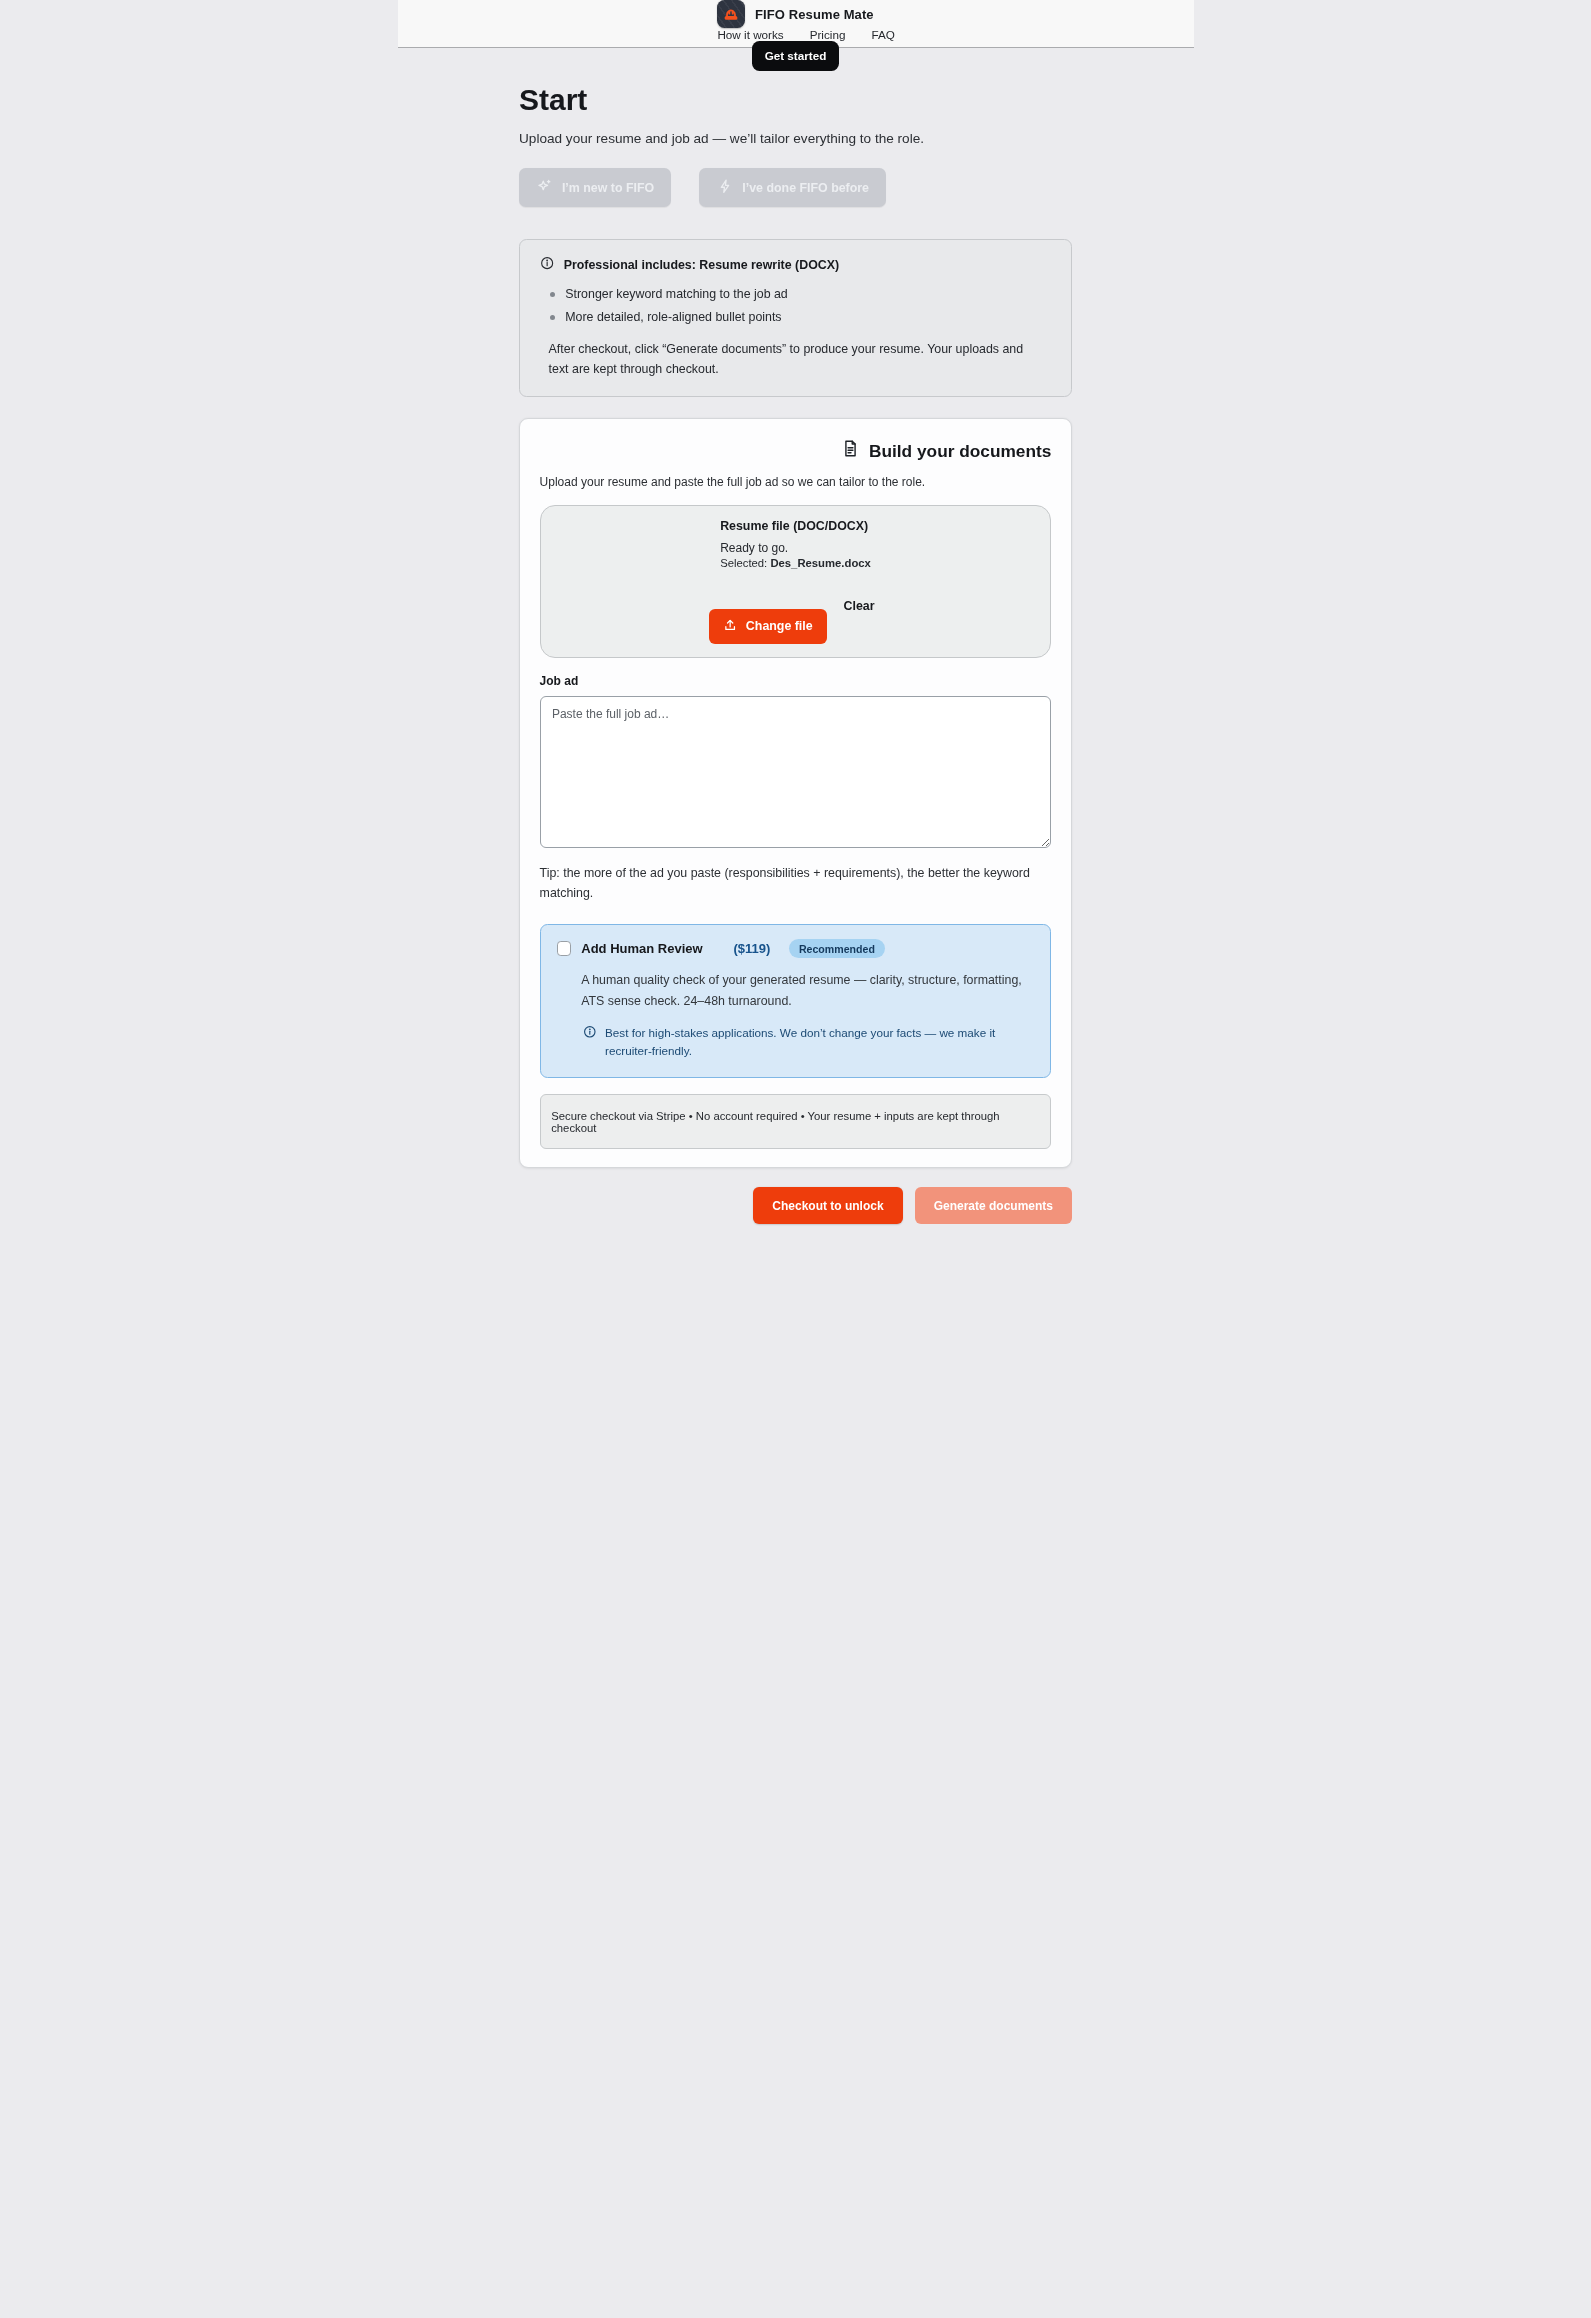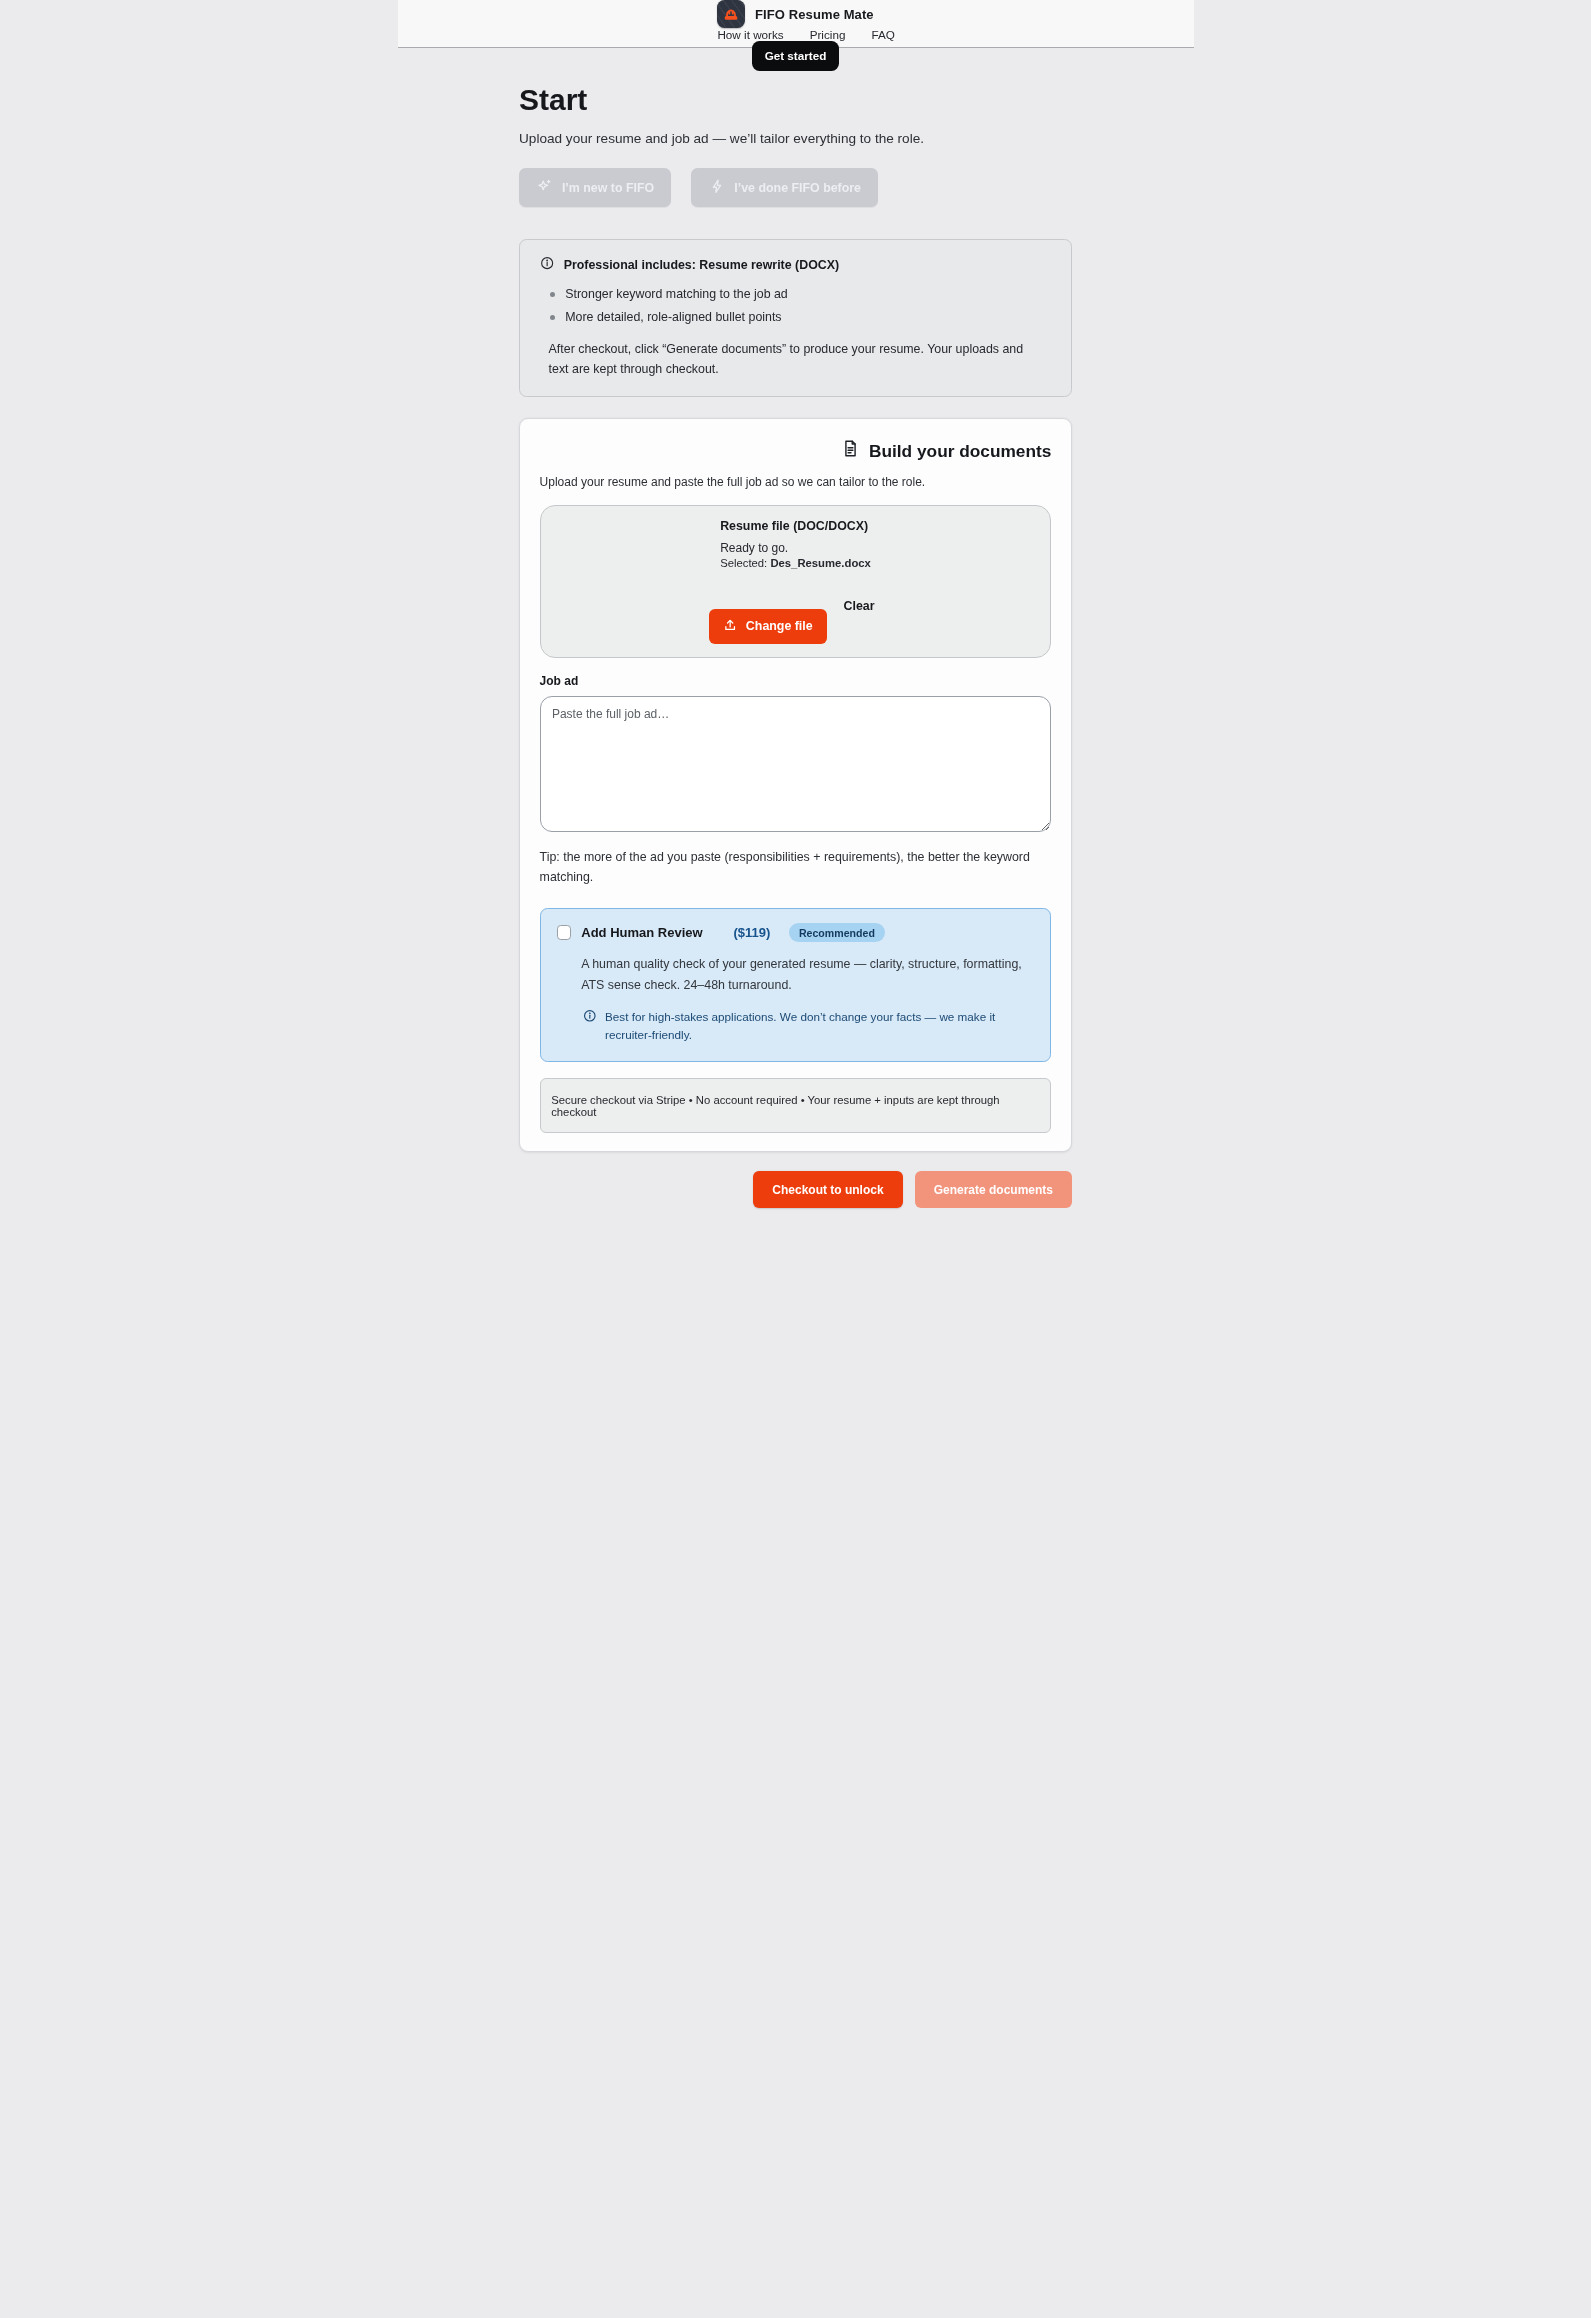--- a/index.html
+++ b/index.html
@@ -42,21 +42,21 @@
   .cta-btn{
     background:#0b0c0e;color:#fff;border:none;border-radius:7.5px;
     font-size:11.7px;font-weight:700;padding:8.3px 13px;cursor:pointer;
     font-family:inherit;
   }
   
   .container{width:553px;margin:0 auto;padding-bottom:19.6px;}
   h1.page-title{margin-top:35px;font-size:30px;line-height:1.15;font-weight:700;color:#16181c;}
   .page-subtitle{margin-top:13px;font-size:13.6px;color:#2c2f34;}
   
-  .mode-row{margin-top:22.6px;display:flex;gap:20px;}
+  .mode-row{margin-top:22.6px;display:flex;gap:28px;}
   .mode-btn{
     display:flex;align-items:center;gap:9px;
     background:#c9cbd1;color:#eceef1;border:none;border-radius:6.8px;
     font-size:12.4px;font-weight:700;padding:9.8px 17.3px;cursor:default;
     font-family:inherit;box-shadow:0 0.8px 0.8px rgba(0,0,0,.06);
   }
   .mode-btn svg{stroke:#eceef1;}
   
   .info-panel{
     margin-top:32px;background:#e8e9eb;border:0.8px solid #c7c9cc;border-radius:7.5px;
@@ -91,22 +91,22 @@
     background:var(--accent-orange);color:#fff;border:none;border-radius:6px;
     font-size:12.4px;font-weight:700;padding:9px 14.3px;cursor:pointer;font-family:inherit;margin-top:40px;
   }
   .clear-btn{
     background:none;border:none;font-size:12.4px;font-weight:600;color:#17191d;
     cursor:pointer;font-family:inherit;
   }
   
   .field-label{margin-top:16px;font-size:12px;font-weight:700;display:block;}
   .job-textarea{
-    margin-top:7.5px;width:100%;height:136px;resize:both;
-    border:0.8px solid #99a0a7;border-radius:12px;background:#fff;
+    margin-top:7.5px;width:100%;height:152px;resize:both;
+    border:0.8px solid #99a0a7;border-radius:6px;background:#fff;
     font-family:inherit;font-size:12px;color:#202327;padding:10.6px 11.3px;
     outline:none;
   }
   .job-textarea::placeholder{color:#5c6167;}
   .tip-text{margin-top:13.6px;font-size:12.4px;line-height:1.6;color:#2c2f34;}
   
   .review-box{
     margin-top:19.6px;background:var(--review-box-bg);
     border:1.1px solid var(--review-box-border);border-radius:7.5px;
     padding:14.3px 16.6px 18px;

